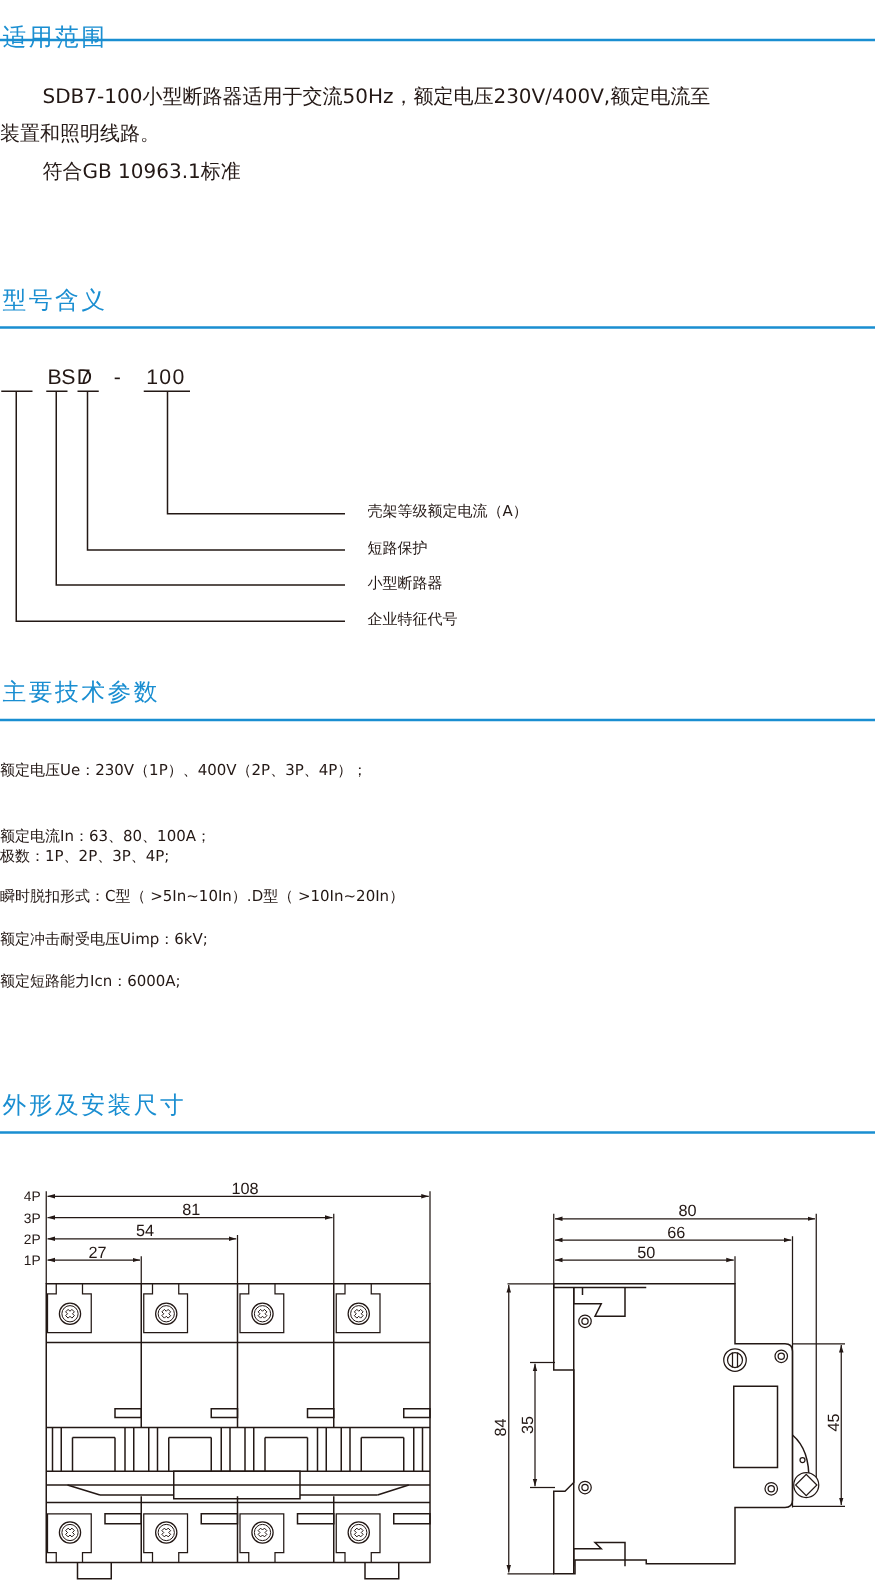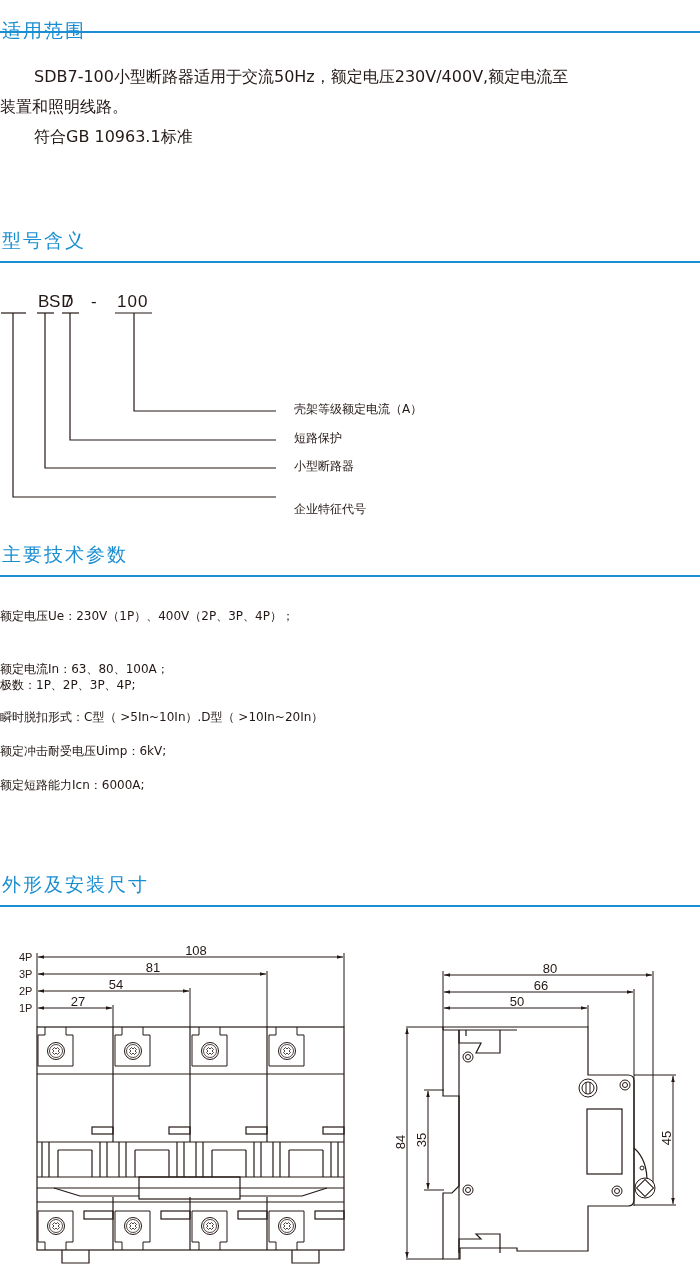--- a/index.html
+++ b/index.html
@@ -49,21 +49,21 @@
 
     <polyline points="45,313 45,468 276,468"></polyline>
 
     <polyline points="13,313 13,497 276,497"></polyline>
   </g>
 </svg>
 
 <div class="meaning" style="top:401px;">壳架等级额定电流（A）</div>
 <div class="meaning" style="top:430px;">短路保护</div>
 <div class="meaning" style="top:458px;">小型断路器</div>
-<div class="meaning" style="top:487px;margin-top:14px;">企业特征代号</div>
+<div class="meaning" style="top:487px;">企业特征代号</div>
 
 <div class="sec-title" style="top:542px;">主要技术参数</div>
 <div class="sec-rule" style="top:575px;"></div>
 
 <div class="spec" style="top:608px;">额定电压Ue：230V（1P）、400V（2P、3P、4P）；</div>
 <div class="spec" style="top:642px;margin-top:19px;">额定电流In：63、80、100A；</div>
 <div class="spec" style="top:677px;">极数：1P、2P、3P、4P;</div>
 <div class="spec" style="top:709px;">瞬时脱扣形式：C型（ &gt;5In~10In）.D型（ &gt;10In~20In）</div>
 <div class="spec" style="top:743px;">额定冲击耐受电压Uimp：6kV;</div>
 <div class="spec" style="top:777px;">额定短路能力Icn：6000A;</div>

